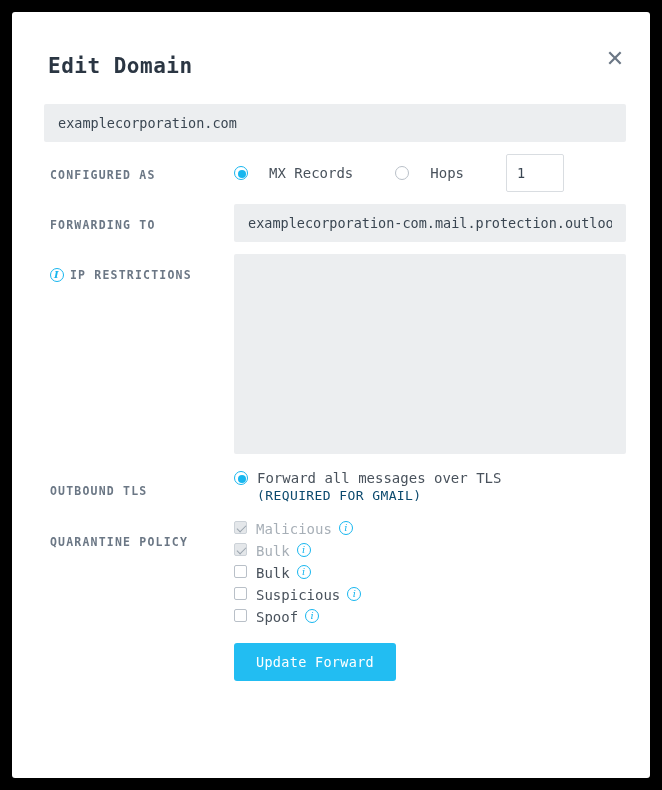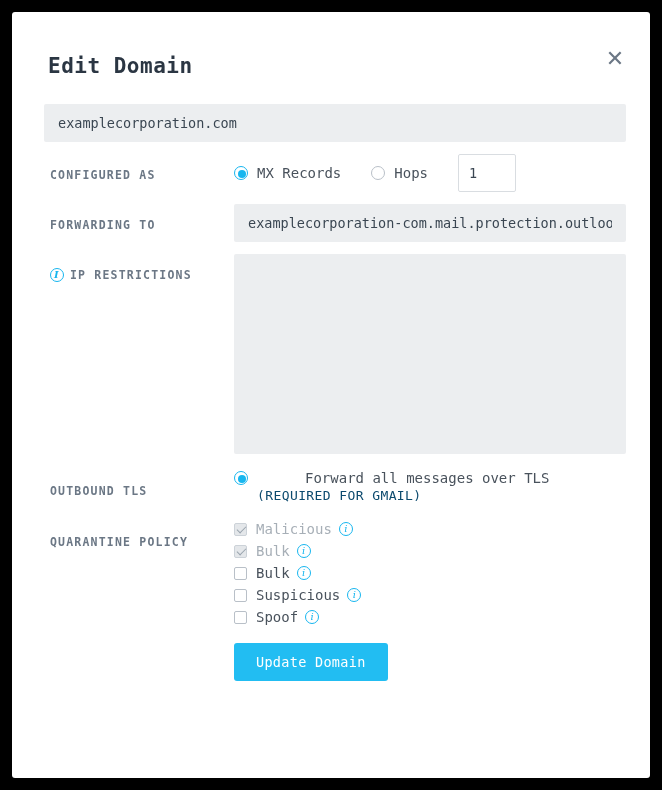--- a/index.html
+++ b/index.html
@@ -94,21 +94,21 @@
     resize: none;
     padding: 10px 14px;
     font-size: 13.5px;
     color: #3a4652;
     font-family: "DejaVu Sans Mono", monospace;
   }
   .inline-group {
     display: flex;
     align-items: center;
     height: 38px;
-    gap: 0;
+    gap: 12px;
   }
   .radio {
     width: 14px;
     height: 14px;
     border-radius: 50%;
     border: 1.5px solid #b9c0c8;
     display: inline-block;
     position: relative;
     flex: none;
     background: #fff;
@@ -142,34 +142,33 @@
     border-radius: 2px;
     padding: 0 10px;
     font-size: 13.5px;
     color: #3a4652;
     font-family: "DejaVu Sans Mono", monospace;
   }
   .tls-opt {
     display: flex;
     align-items: center;
     margin-bottom: 2px;
-    gap: 48px;
   }
   .tls-opt .radio-label { margin-right: 0; }
   .tls-sub {
     font-size: 13px;
     color: #0c4a6e;
     margin-left: 23px;
     letter-spacing: 0.4px;
     margin-bottom: 6px;
     font-family: "DejaVu Sans Mono", monospace;
   }
   .chk-row {
     display: flex;
-    align-items: center;
+    align-items: flex-start;
     margin-bottom: 6px;
   }
   .chk {
     width: 13px;
     height: 13px;
     border: 1.5px solid #b9c0c8;
     background: #fff;
     border-radius: 2px;
     position: relative;
     flex: none;
@@ -316,18 +315,18 @@
           <span class="chk-label">Spoof</span>
           <span class="info">i</span>
         </div>
 
       </div>
     </div>
 
     <div class="row">
       <div class="label"></div>
       <div class="field">
-        <button class="submit-btn">Update Domain</button>
+        <button class="submit-btn">Update Forward</button>
       </div>
     </div>
 
   </div>
 </div>
 
 </body></html>

